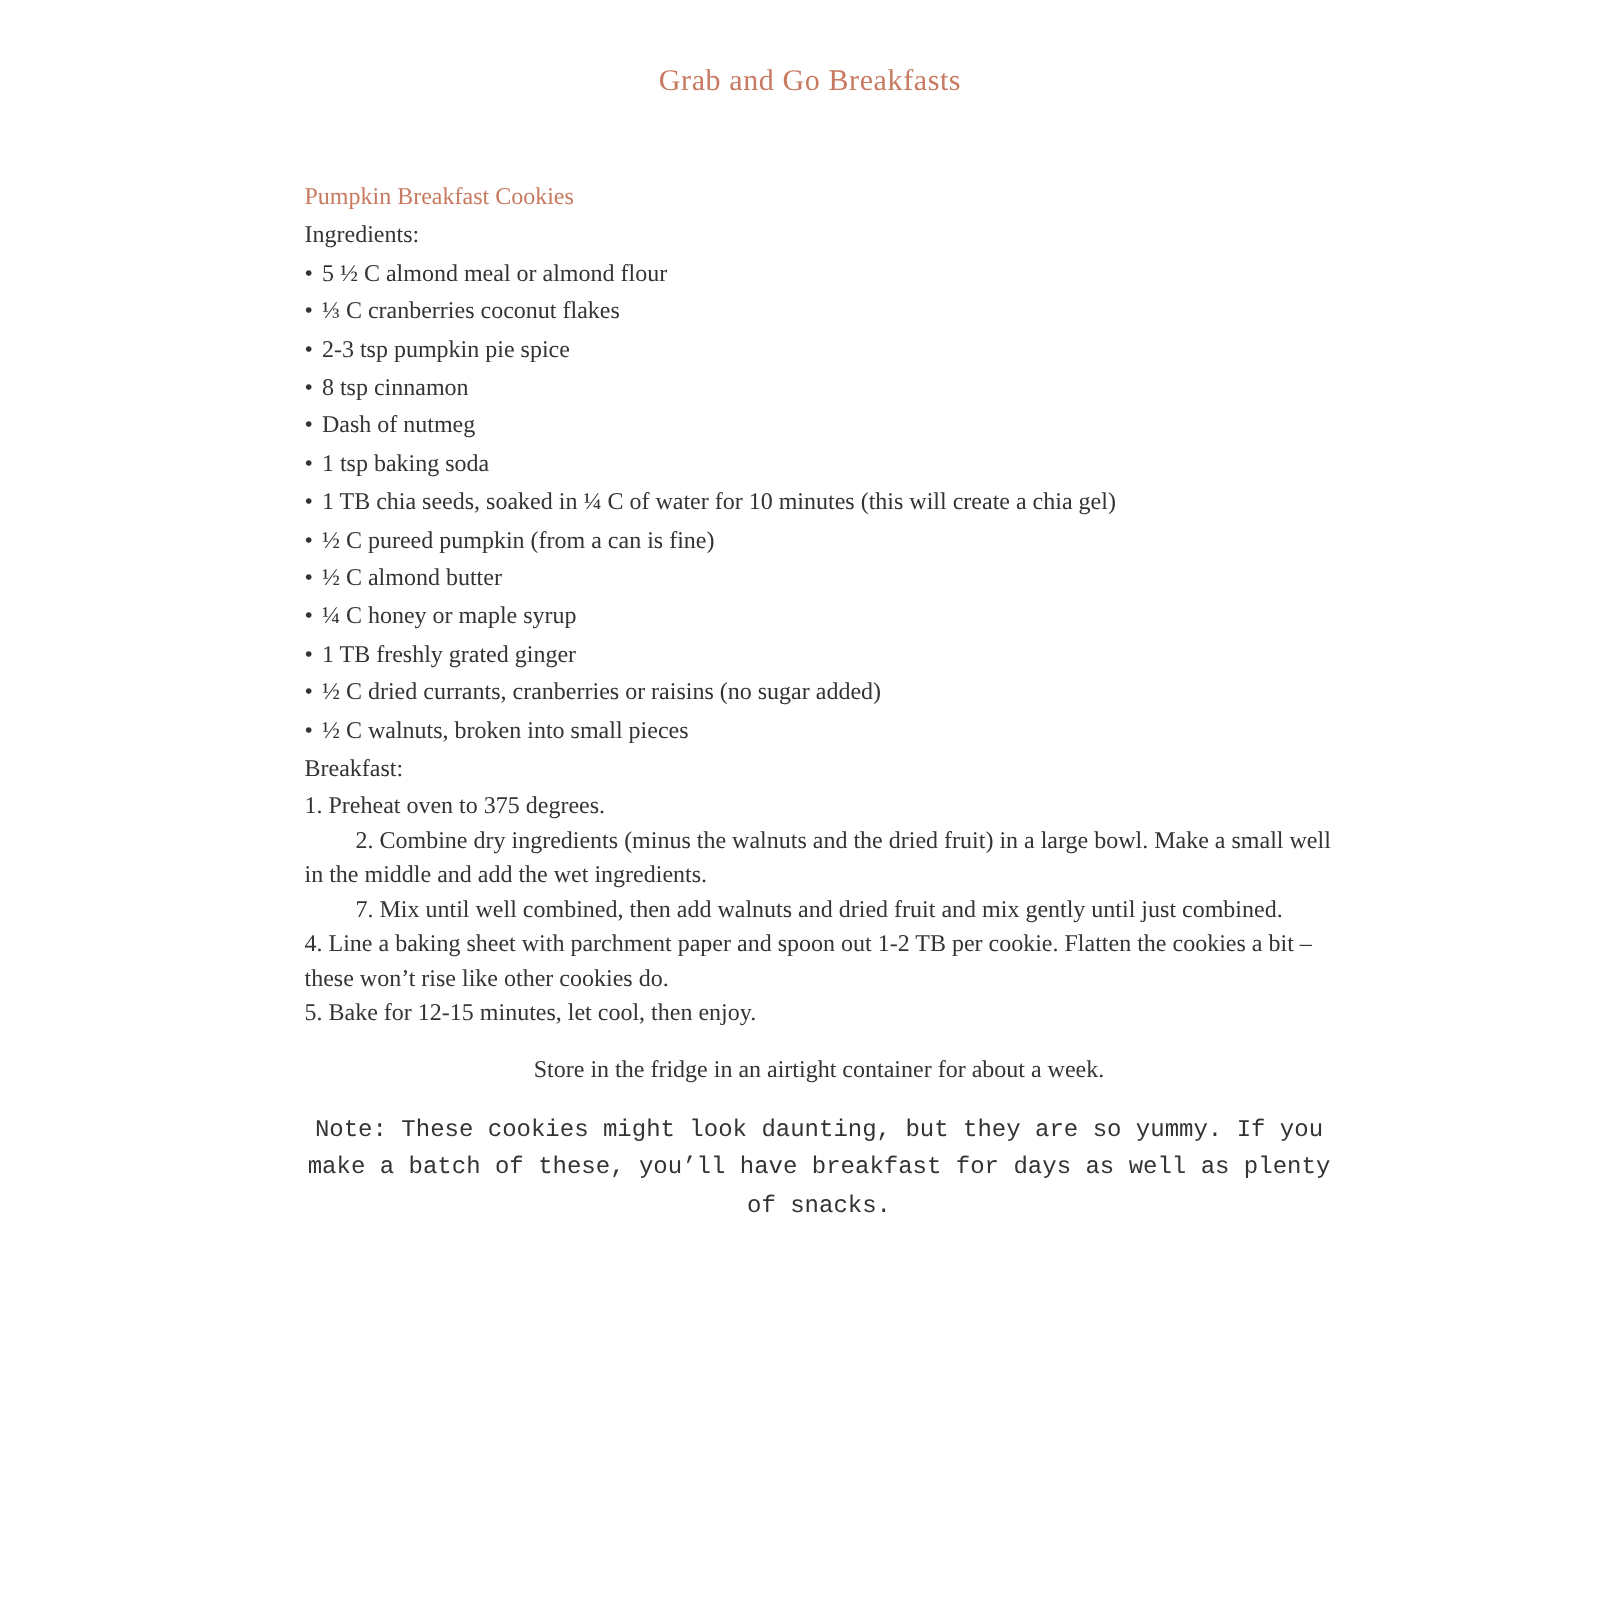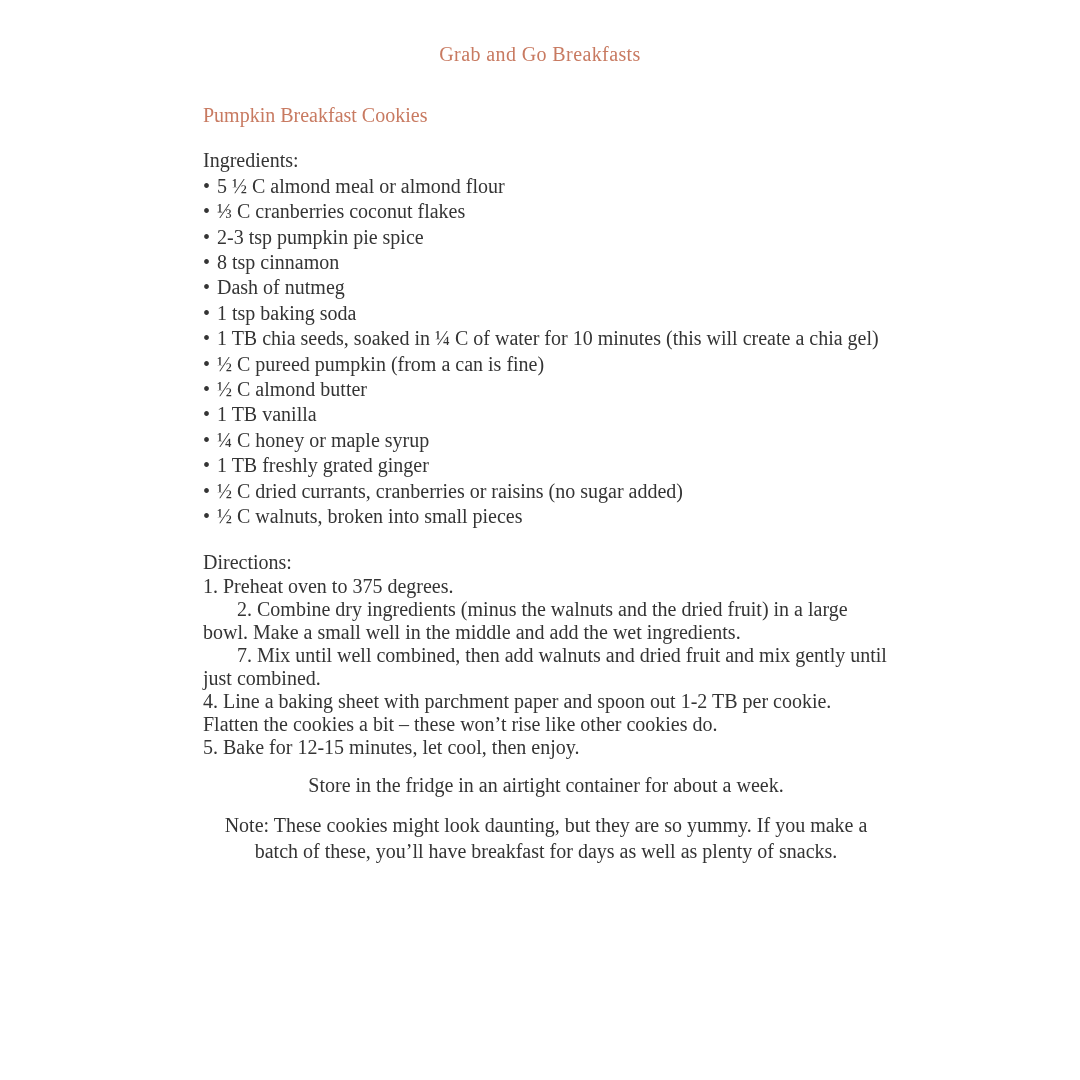--- a/index.html
+++ b/index.html
@@ -20,33 +20,33 @@
     margin: 0;
     text-align: center;
     font-size: 20px;
     font-weight: normal;
     letter-spacing: 0.4px;
     color: var(--accent, #c87a61);
   }
   .content {
     position: absolute;
     left: 203px;
-    top: 103px;
+    top: 119px;
     width: 686px;
-    font-size: 20px;
+    font-size: 16px;
     line-height: 25.4px;
   }
   .recipe-name { color: var(--accent, #c87a61); }
-  .section-heading { margin-top: 20px; }
+  .section-heading { margin-top: 0; }
   .ing-row { white-space: nowrap; }
   .bullet { margin-right: 2px; }
   .dir-row { line-height: 23px; }
   .dir-row.indent { text-indent: 34px; }
   .para { margin: 14px 0 0 0; text-align: center; }
-  .para.note { margin-top: 15px; }
+  .para.note { margin-top: 15px; font-family: Liberation Mono, monospace; }
   .footer {
     position: absolute;
     top: 1044px;
     left: 0;
     width: 100%;
     text-align: center;
     font-family: "Liberation Sans", sans-serif;
     font-size: 15px;
     color: var(--accent, #c87a61);
     padding-left: 28px;
@@ -69,28 +69,27 @@
     <div id="ingredients-list">
         <div class="ing-row"><span class="bullet">•</span> <span>5 ½ C almond meal or almond flour</span></div>
         <div class="ing-row"><span class="bullet">•</span> <span>⅓ C cranberries coconut flakes</span></div>
         <div class="ing-row"><span class="bullet">•</span> <span>2-3 tsp pumpkin pie spice</span></div>
         <div class="ing-row"><span class="bullet">•</span> <span>8 tsp cinnamon</span></div>
         <div class="ing-row"><span class="bullet">•</span> <span>Dash of nutmeg</span></div>
         <div class="ing-row"><span class="bullet">•</span> <span>1 tsp baking soda</span></div>
         <div class="ing-row"><span class="bullet">•</span> <span>1 TB chia seeds, soaked in ¼ C of water for 10 minutes (this will create a chia gel)</span></div>
         <div class="ing-row"><span class="bullet">•</span> <span>½ C pureed pumpkin (from a can is fine)</span></div>
         <div class="ing-row"><span class="bullet">•</span> <span>½ C almond butter</span></div>
-        <div class="ing-row"><span class="bullet">•</span> <span>1 TB vanilla</span></div>
         <div class="ing-row"><span class="bullet">•</span> <span>¼ C honey or maple syrup</span></div>
         <div class="ing-row"><span class="bullet">•</span> <span>1 TB freshly grated ginger</span></div>
         <div class="ing-row"><span class="bullet">•</span> <span>½ C dried currants, cranberries or raisins (no sugar added)</span></div>
         <div class="ing-row"><span class="bullet">•</span> <span>½ C walnuts, broken into small pieces</span></div>
       </div>
 
-    <div class="section-heading">Directions:</div>
+    <div class="section-heading">Breakfast:</div>
 
     <div id="directions-list">
         <div class="dir-row">1. Preheat oven to 375 degrees.</div>
         <div class="dir-row indent">2. Combine dry ingredients (minus the walnuts and the dried fruit) in a large bowl. Make a small well in the middle and add the wet ingredients.</div>
         <div class="dir-row indent">7. Mix until well combined, then add walnuts and dried fruit and mix gently until just combined.</div>
         <div class="dir-row">4. Line a baking sheet with parchment paper and spoon out 1-2 TB per cookie. Flatten the cookies a bit – these won’t rise like other cookies do.</div>
         <div class="dir-row">5. Bake for 12-15 minutes, let cool, then enjoy.</div>
       </div>
 
     <p class="para">Store in the fridge in an airtight container for about a week.</p>

